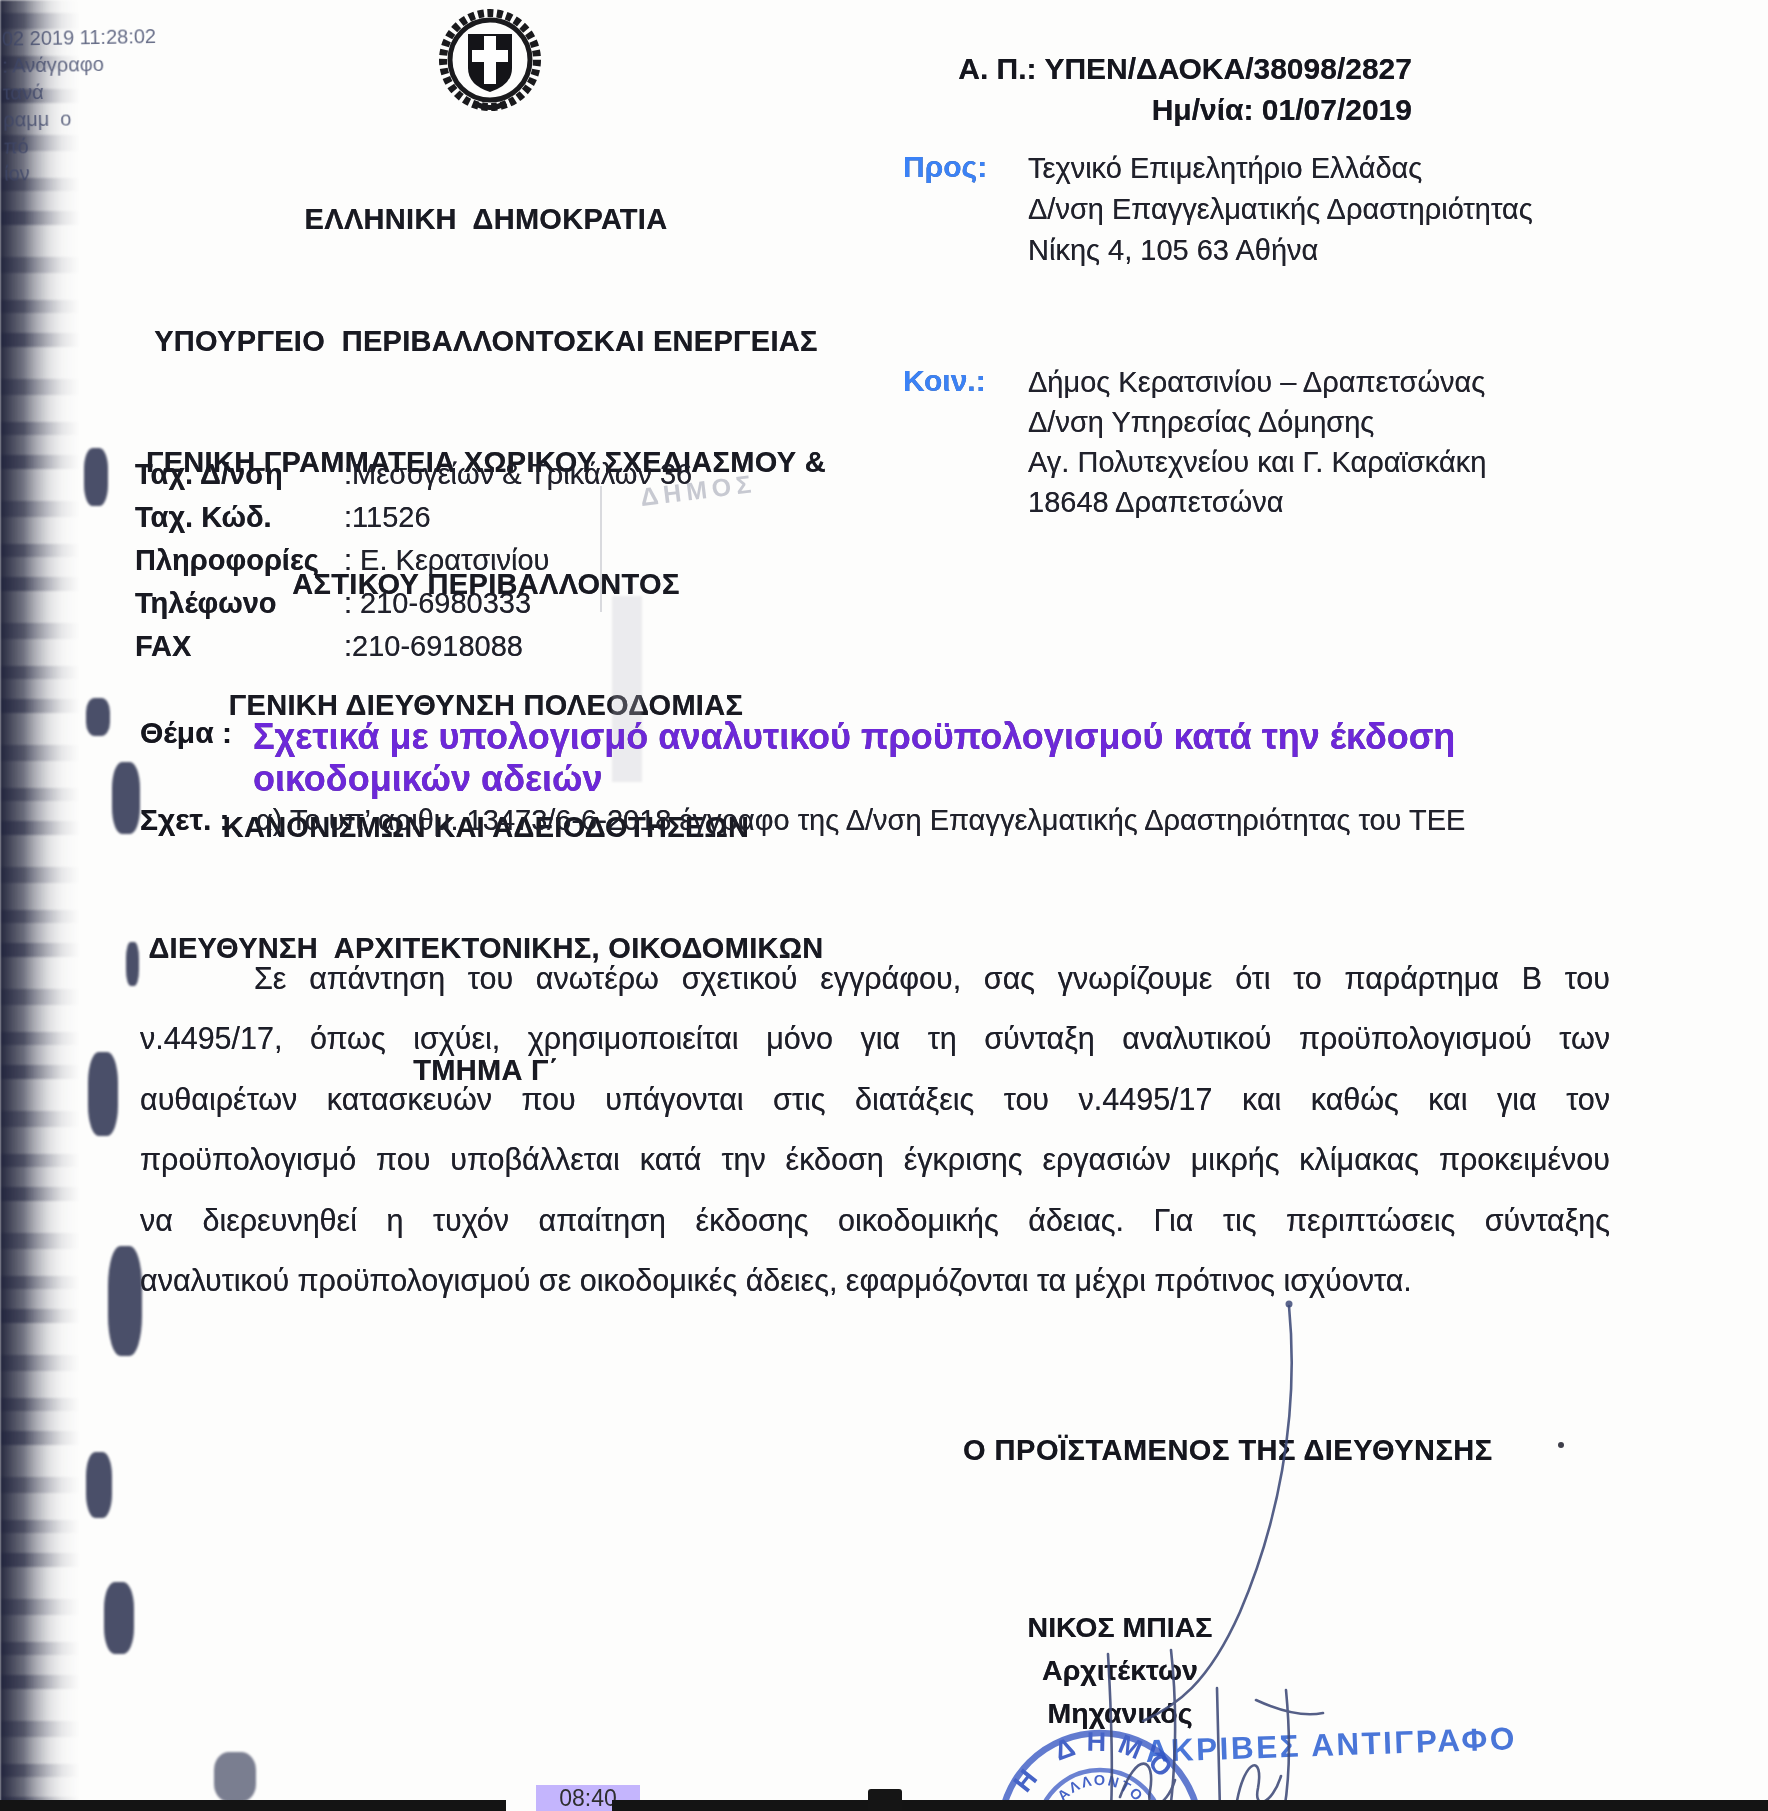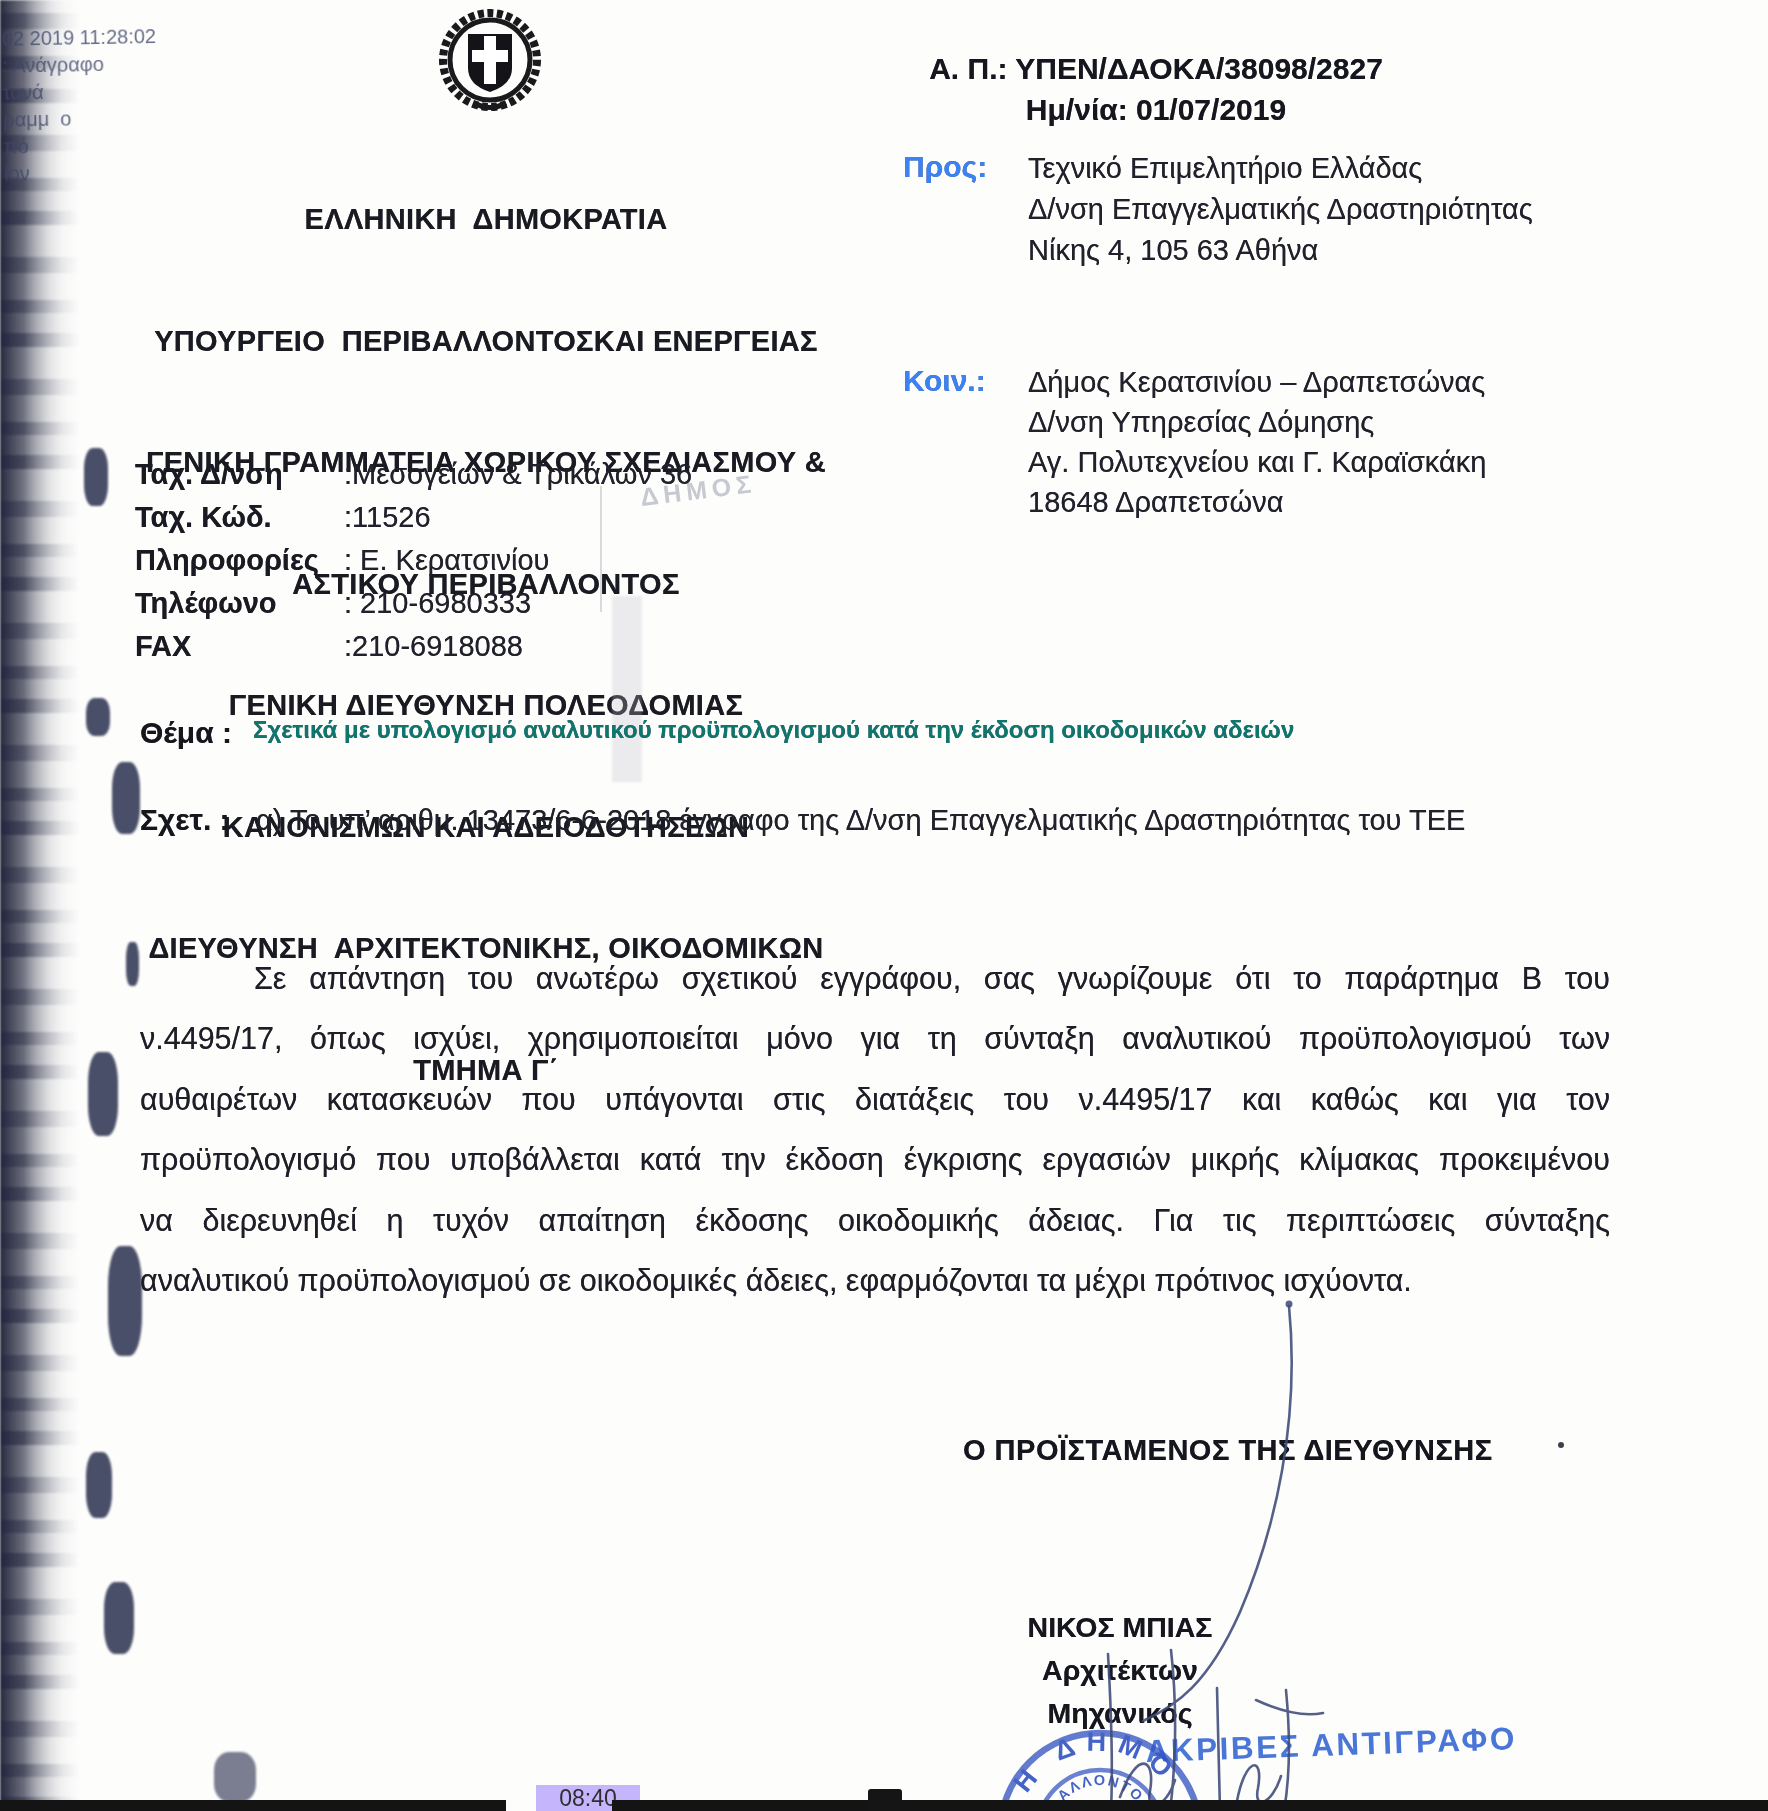--- a/index.html
+++ b/index.html
@@ -34,37 +34,37 @@
     filter:blur(.5px); transform:rotate(-1deg); white-space:pre-wrap;
   }
 
   .org {
     position:absolute; left:130px; top:118px; width:712px;
     text-align:center; font-weight:bold; font-size:29px; line-height:40.5px;
     letter-spacing:.3px; color:#191a22; white-space:pre-wrap;
   }
   .proto {
     position:absolute; left:900px; top:48px; width:512px;
-    text-align:center; font-weight:bold; font-size:30px; line-height:41px; color:#15161e;
+    text-align:right; font-weight:bold; font-size:30px; line-height:41px; color:#15161e;
   }
   .addr-label { position:absolute; font-weight:bold; font-size:30px; color:#3b82f6; }
   .addr-lines { position:absolute; font-size:29px; line-height:41px; color:#20212b;margin-left:23px; }
 
   .contact { position:absolute; left:135px; top:458px; font-size:29px; }
   .contact .row { display:grid; grid-template-columns:196px 1fr; height:43px; align-items:start;gap:13px; }
   .contact .lab { font-weight:bold; color:#191a22; }
   .contact .val { color:#20212b; }
 
   .wmark { position:absolute; left:640px; top:476px; font-weight:bold; font-size:25px;
     letter-spacing:5px; color:rgba(124,129,150,.42); transform:rotate(-7deg); }
   .wline { position:absolute; left:600px; top:486px; width:2px; height:126px; background:rgba(150,153,165,.35); }
   .wstrip { position:absolute; left:612px; top:596px; width:30px; height:186px; background:rgba(190,192,202,.28); filter:blur(1px); }
 
   .subj-label, .ref-label { position:absolute; left:140px; font-weight:bold; font-size:30px; color:#15161e;text-align:center; }
-  .subj-text { position:absolute; left:253px; width:1330px; font-weight:bold; font-size:24px; color:#0f766e; }
+  .subj-text { position:absolute; left:253px; width:1330px; font-weight:bold; font-size:36px; color:#6d28d9; }
   .ref-text  { position:absolute; left:256px; width:1340px; font-size:29px; color:#20212b; }
 
   .body-block { position:absolute; left:140px; top:948px; width:1470px; font-size:30.5px; color:#1d1e28; }
   .bline { height:60.4px; line-height:60.4px; text-align:justify; text-align-last:justify; overflow:hidden; }
   .bline.first { padding-left:114px; }
   .bline.last { text-align-last:left; }
 
   .sig-title { position:absolute; left:963px; top:1434px; font-weight:bold; font-size:29px;
     letter-spacing:.5px; color:#15161e; white-space:nowrap; }
   .sig-dot { position:absolute; left:1558px; top:1442px; width:6px; height:6px; border-radius:50%; background:#3f3f4a; }

